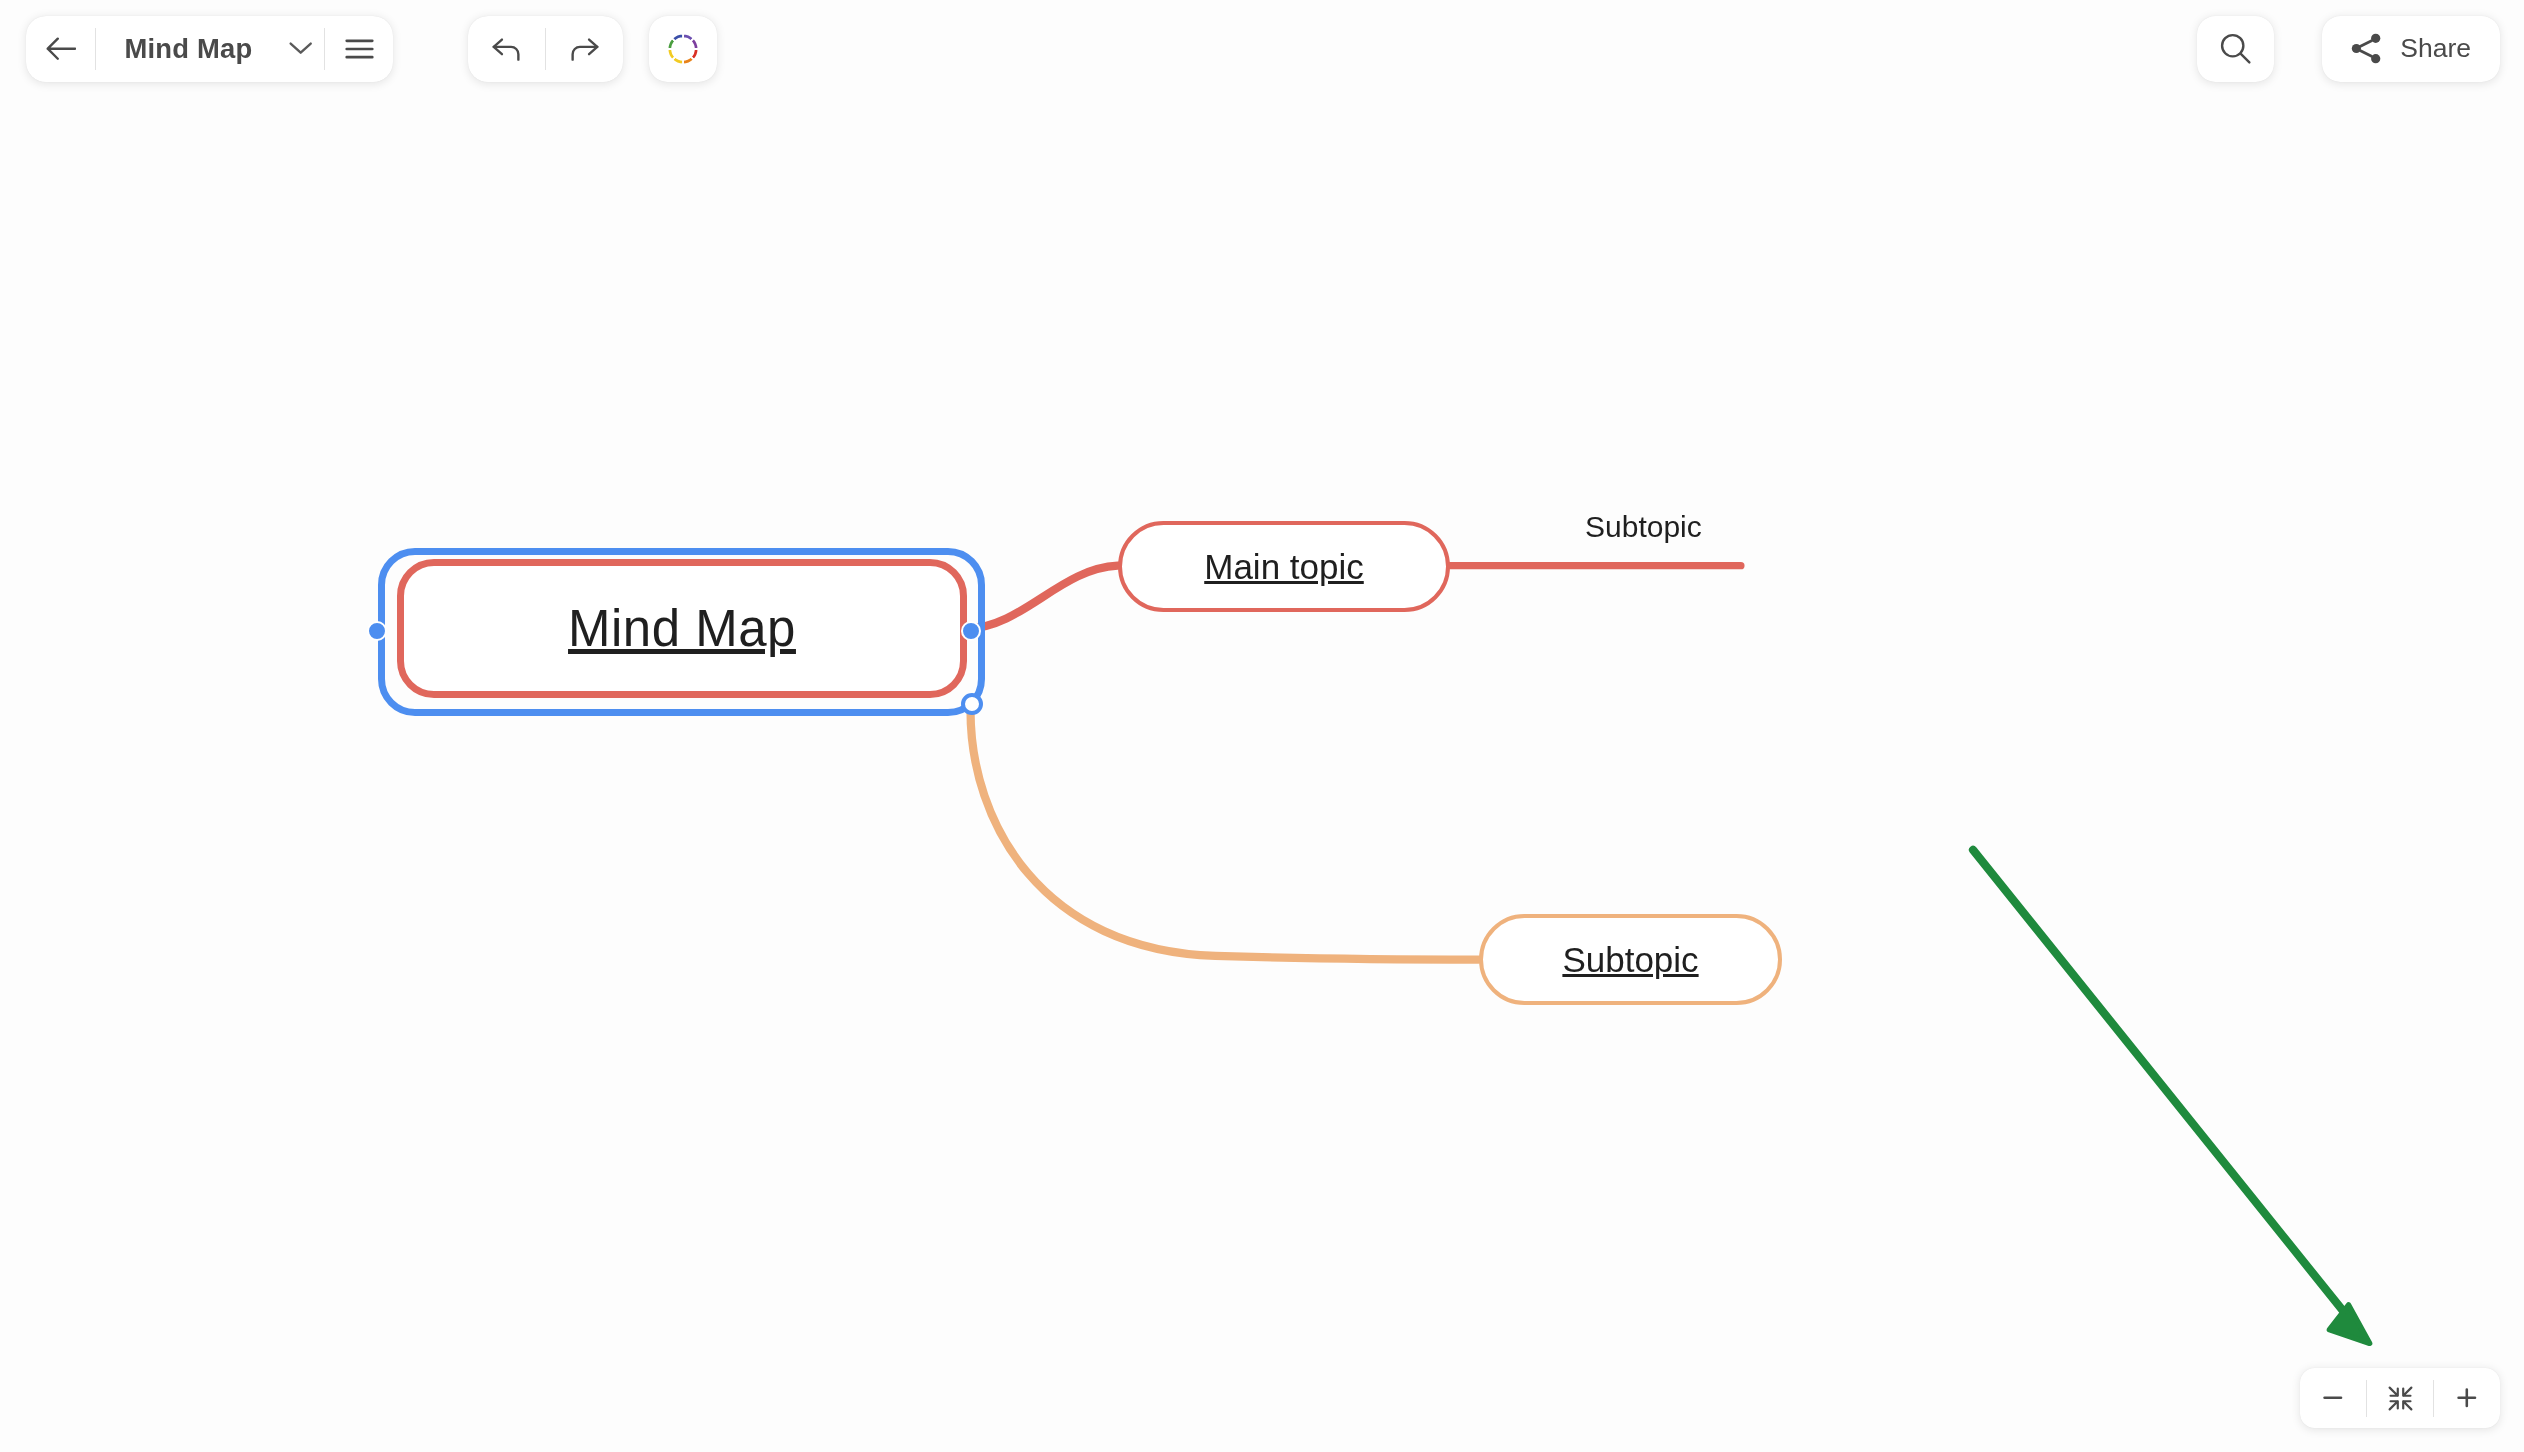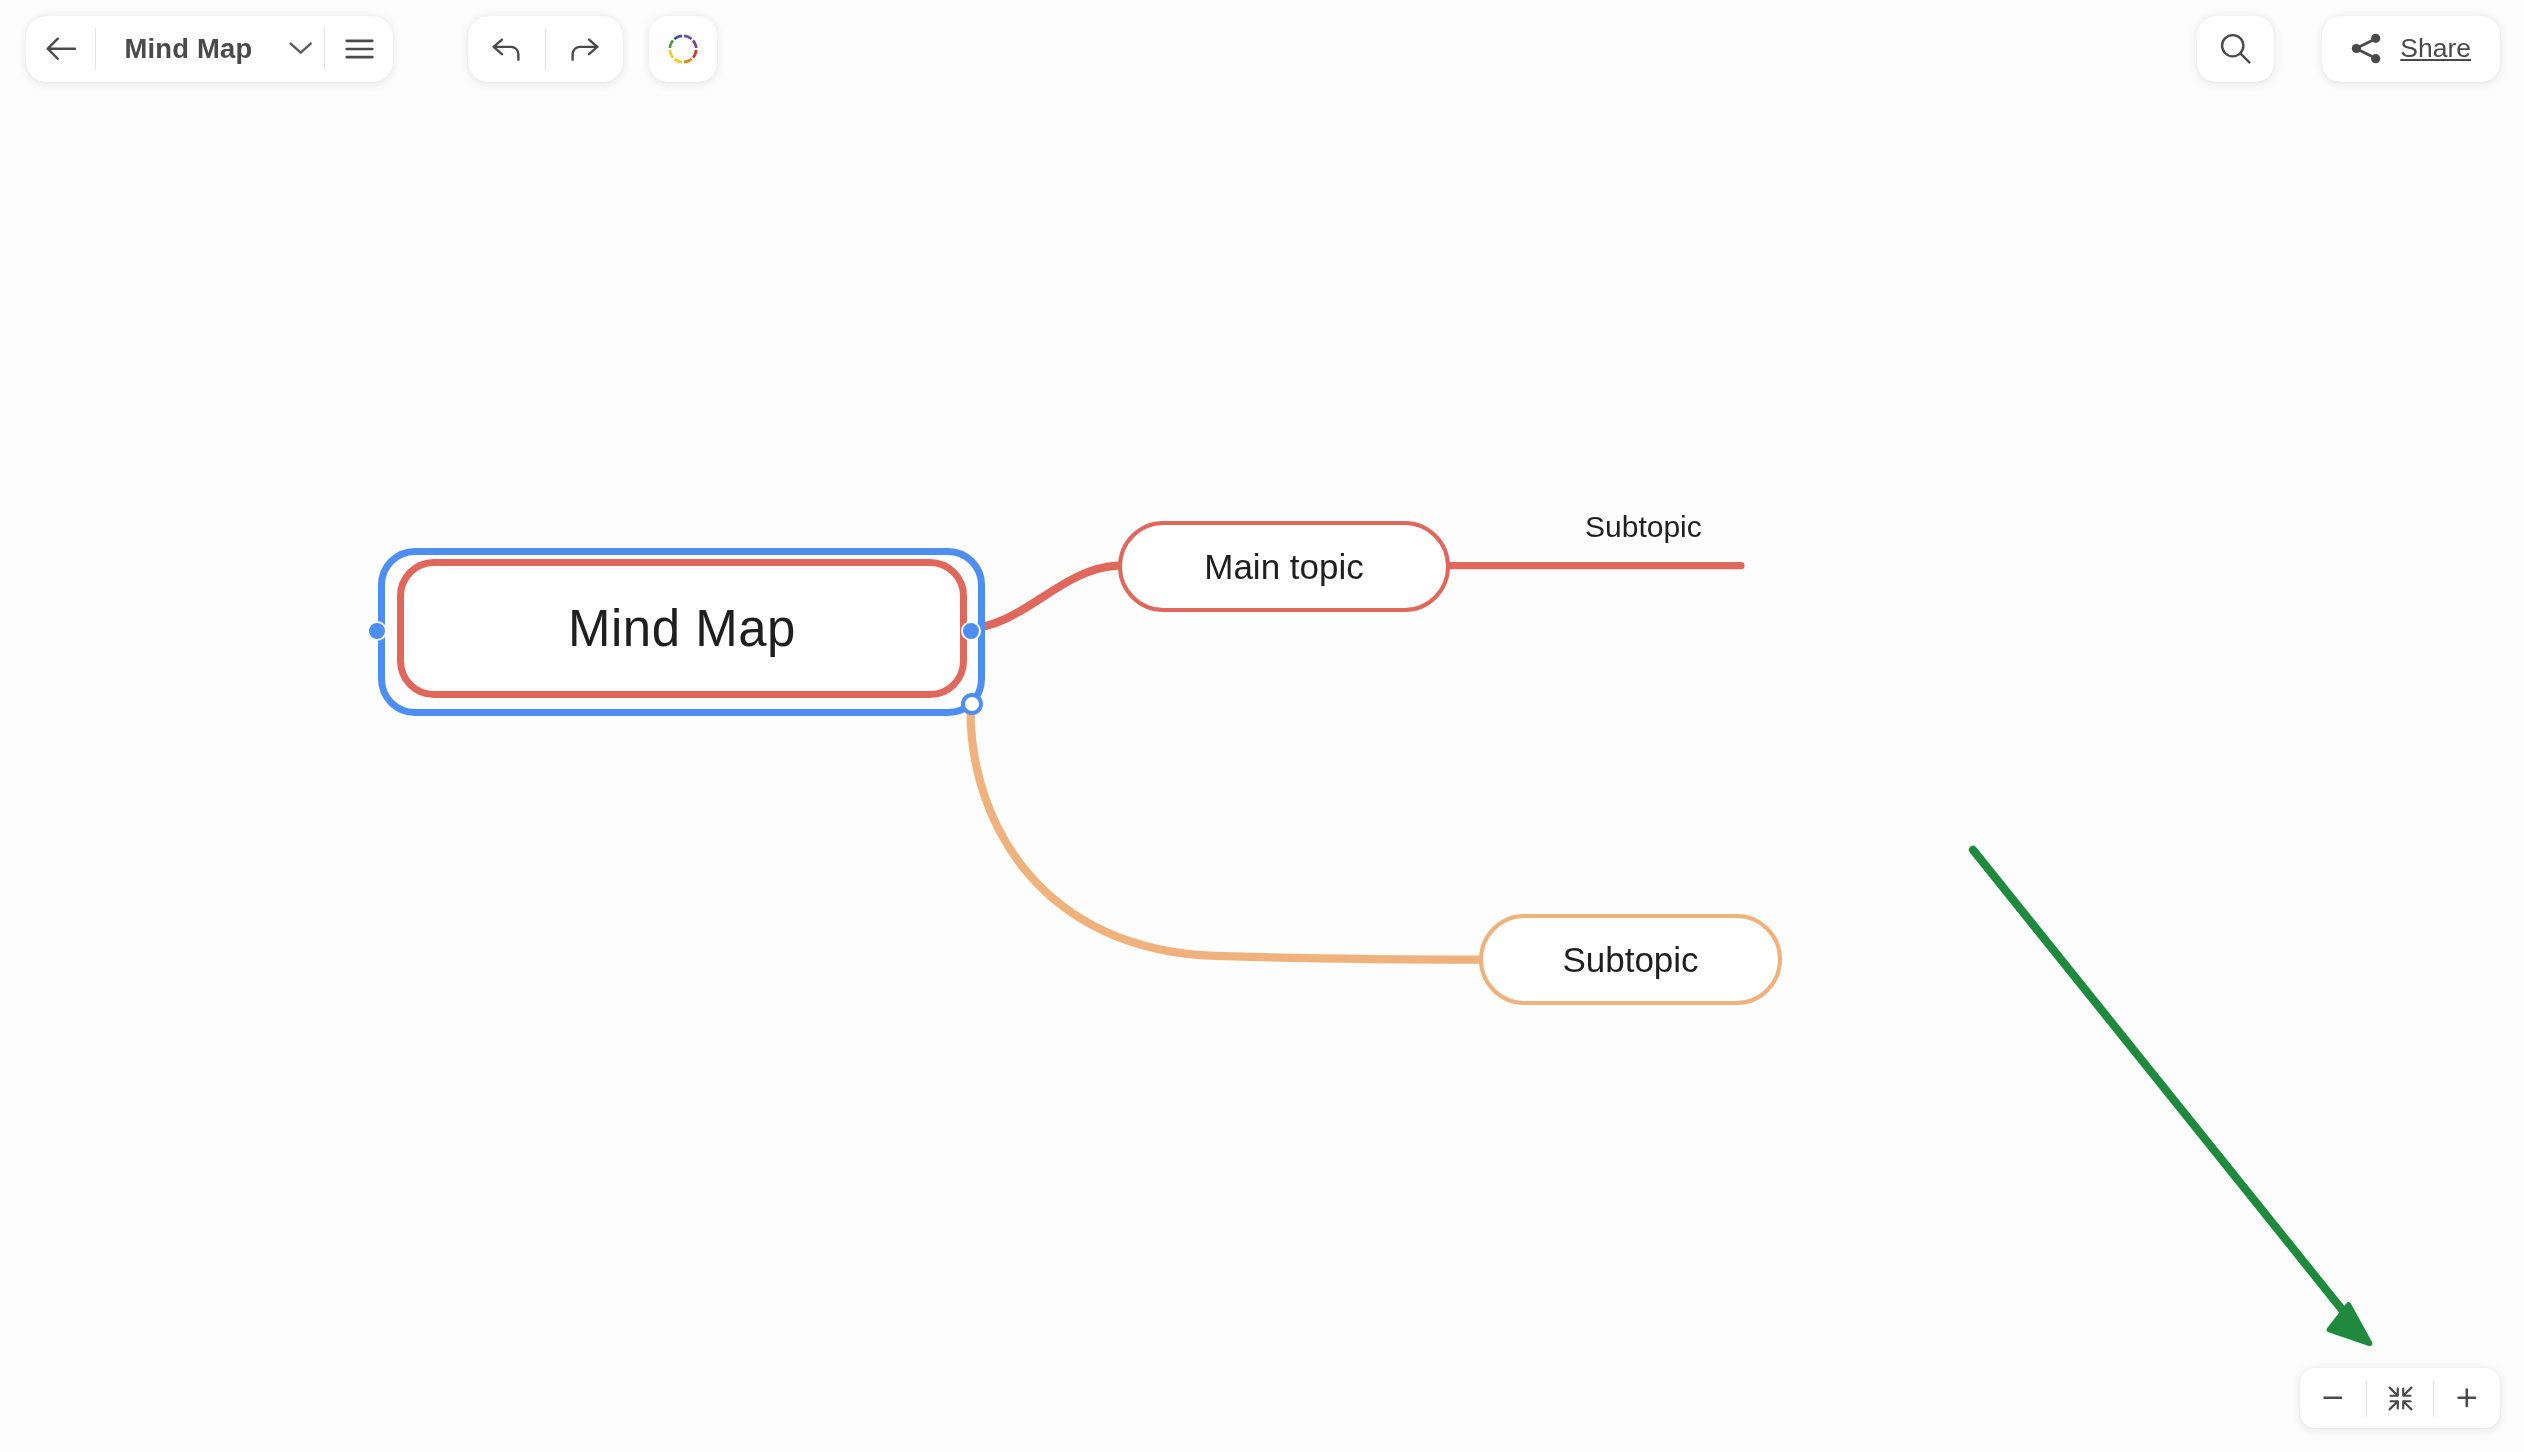--- a/index.html
+++ b/index.html
@@ -94,41 +94,41 @@
     top: 15.5px;
     height: 66px;
     border-radius: 18.3px;
     padding: 0 29px 0 27.4px;
     gap: 16.4px;
     cursor: pointer;
   }
   #share-label {
     font-size: 26.5px;
     color: #4a4a4a;
-    text-decoration: underline;
   }
 
   
   #canvas {
     position: absolute;
     inset: 0;
   }
   #edges { position: absolute; left: 0; top: 0; }
 
   
   .node {
     position: absolute;
     display: flex;
     align-items: center;
     justify-content: center;
     background: #ffffff;
     font-size: 37px;
     color: #1f1f1f;
     white-space: nowrap;
     cursor: pointer;
+    text-decoration: underline;
   }
   #node-root {
     left: 397px; top: 559px;
     width: 570px; height: 139px;
     border: 7.3px solid #e0675c;
     border-radius: 37px;
     font-size: 51px;
     letter-spacing: 0.5px;
   }
   #node-main {

